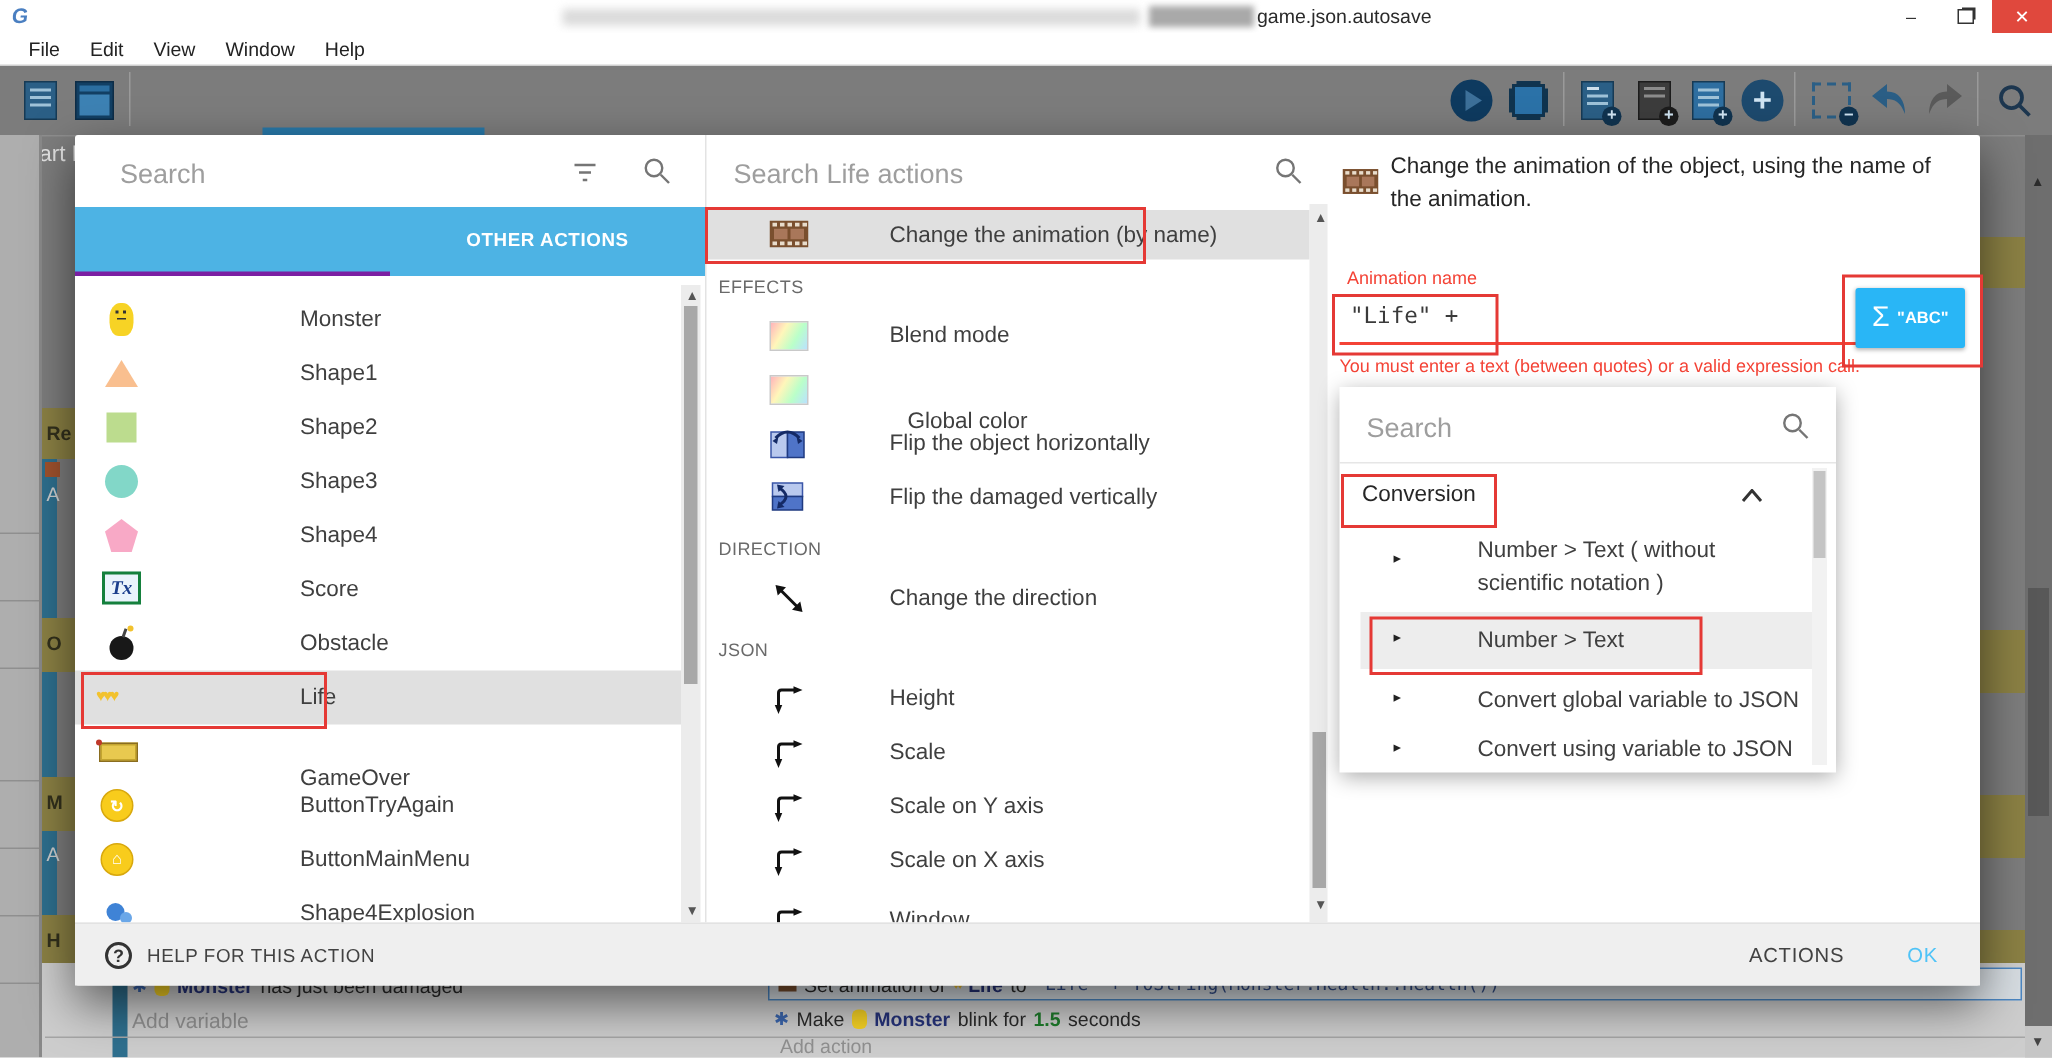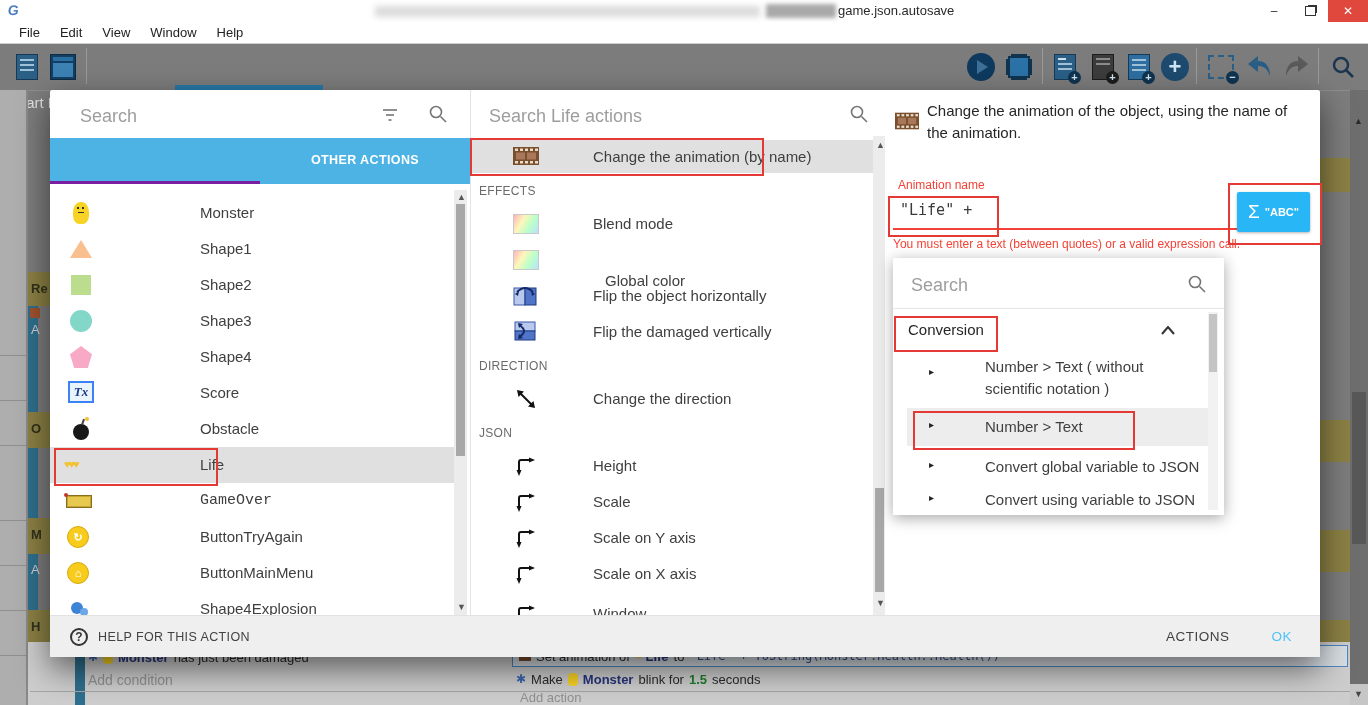--- a/index.html
+++ b/index.html
@@ -196,21 +196,21 @@
   <div class="abs ev-strip" style="left:28px;top:642px;width:1322px;height:63px;"></div>
   <div class="abs" style="left:75px;top:642px;width:10px;height:63px;background:#2e6f8e;"></div>
   <div class="abs" style="left:30px;top:691px;width:1320px;height:1px;background:#a5a5a5;"></div>
 
   <div class="abs ev-text" style="left:88px;top:648px;height:18px;">
     <span style="color:#3b66ad;font-size:12px;">✱</span>
     <span style="width:10px;height:13px;background:#f7d325;border-radius:4px;display:inline-block;"></span>
     <span class="obj-bold">Monster</span>
     <span>has just been damaged</span>
   </div>
-  <span class="abs dim-text" style="left:88px;top:672px;">Add condition</span>
+  <span class="abs dim-text" style="left:88px;top:672px;">Add variable</span>
 
   <div class="abs" style="left:512px;top:645px;width:836px;height:22px;background:#d7dde2;border:1px solid #4b86c2;box-sizing:border-box;display:flex;align-items:center;padding-left:6px;gap:5px;">
     <span style="width:12px;height:9px;background:#7a4f2e;display:inline-block;"></span>
     <span class="ev-text">Set animation of</span>
     <span class="heart3" style="font-size:8px;">♥♥</span>
     <span class="ev-text obj-bold">Life</span>
     <span class="ev-text">to</span>
     <span class="ev-text mono" style="font-size:12px;color:#35508c;">"Life" + ToString(Monster.Health::Health())</span>
   </div>
 
@@ -272,41 +272,41 @@
         </span>
         <span class="abs row-label" style="left:150px;top:9px;">Shape3</span>
       </div>
       <div class="list-row" style="left:0;top:249px;">
         <span class="abs icon-box" style="left:18px;top:5px;width:26px;height:26px;">
           <i style="width:22px;height:22px;background:#f8a9c6;clip-path:polygon(50% 0,100% 38%,81% 100%,19% 100%,0 38%);"></i>
         </span>
         <span class="abs row-label" style="left:150px;top:9px;">Shape4</span>
       </div>
       <div class="list-row" style="left:0;top:285px;">
-        <span class="abs icon-box" style="left:18px;top:6px;width:26px;height:22px;background:#eaf4fc;border:2px solid #3b82f6;box-sizing:border-box;font-family:'Liberation Serif',serif;font-weight:bold;font-style:italic;color:#1a3e8c;font-size:13px;">Tx</span>
+        <span class="abs icon-box" style="left:18px;top:6px;width:26px;height:22px;background:#eaf4fc;border:2px solid #15803d;box-sizing:border-box;font-family:'Liberation Serif',serif;font-weight:bold;font-style:italic;color:#1a3e8c;font-size:13px;">Tx</span>
         <span class="abs row-label" style="left:150px;top:9px;">Score</span>
       </div>
       <div class="list-row" style="left:0;top:321px;">
         <span class="abs icon-box" style="left:18px;top:5px;width:26px;height:26px;">
           <span style="width:16px;height:16px;border-radius:50%;background:#181818;position:relative;margin-top:6px;">
             <i style="position:absolute;left:9px;top:-5px;width:2px;height:6px;background:#444;transform:rotate(20deg);"></i>
             <i style="position:absolute;left:12px;top:-7px;width:4px;height:4px;border-radius:50%;background:#f2c22e;"></i>
           </span>
         </span>
         <span class="abs row-label" style="left:150px;top:9px;">Obstacle</span>
       </div>
       <div class="list-row sel" style="left:0;top:357px;">
         <span class="abs heart3" style="left:14px;top:11px;">♥♥♥</span>
         <span class="abs row-label" style="left:150px;top:9px;">Life</span>
       </div>
       <div class="list-row" style="left:0;top:393px;">
         <span class="abs" style="left:16px;top:12px;width:24px;height:11px;background:#e8c94f;border:1px solid #8a6d1f;box-shadow:inset 0 0 0 1px #c4a52f;">
           <i style="position:absolute;left:-3px;top:-3px;width:4px;height:4px;border-radius:50%;background:#c0392b;"></i>
         </span>
-        <span class="abs row-label" style="left:150px;top:9px;font-family:Liberation Mono, monospace;">GameOver</span>
+        <span class="abs row-label" style="left:150px;top:27px;">GameOver</span>
       </div>
       <div class="list-row" style="left:0;top:429px;">
         <span class="abs ybtn" style="left:17px;top:7px;">↻</span>
         <span class="abs row-label" style="left:150px;top:9px;">ButtonTryAgain</span>
       </div>
       <div class="list-row" style="left:0;top:465px;">
         <span class="abs ybtn" style="left:17px;top:7px;">⌂</span>
         <span class="abs row-label" style="left:150px;top:9px;">ButtonMainMenu</span>
       </div>
       <div class="list-row" style="left:0;top:501px;">

